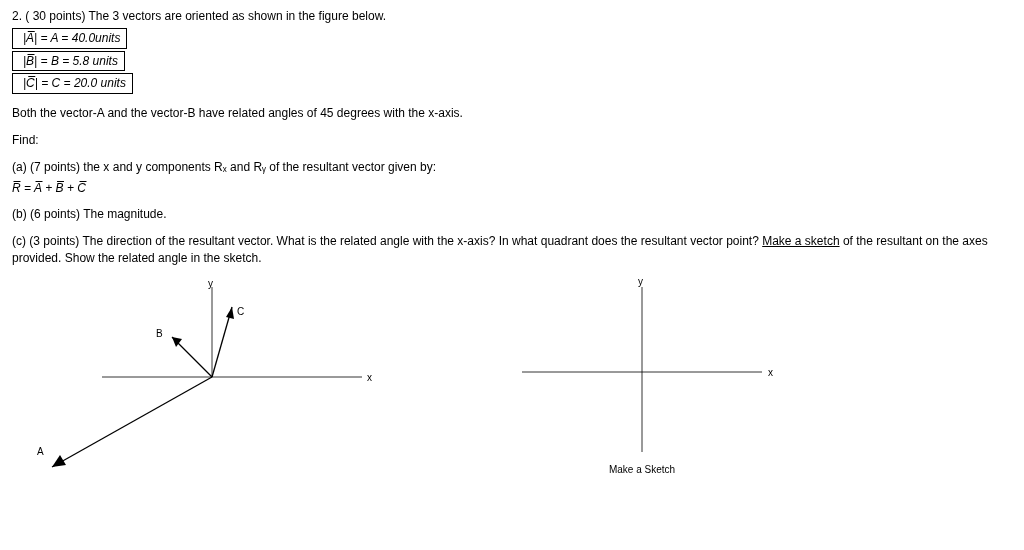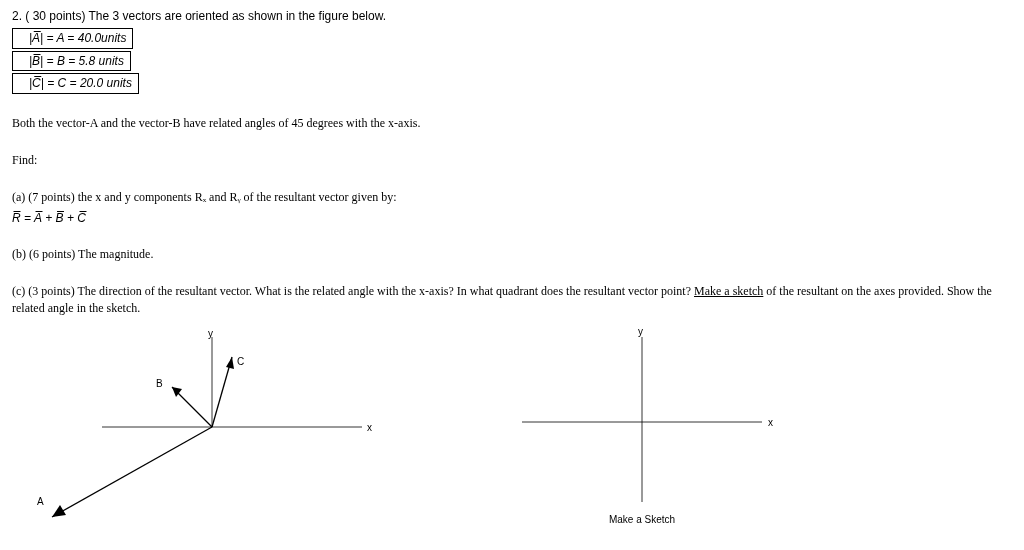--- a/index.html
+++ b/index.html
@@ -7,25 +7,25 @@
       font-family: Arial, sans-serif;
       font-size: 12px;
       color: #000;
       padding: 8px 12px;
       line-height: 1.4;
     }
     .line { margin-bottom: 2px; }
     .boxed {
       border: 1px solid #000;
       display: inline-block;
-      padding: 1px 6px 1px 16px;
+      padding: 1px 6px 1px 10px;
       margin: 1px 0;
     }
     .italic { font-style: italic; }
-    .section { margin-top: 20px; margin-bottom: 4px; font-family: Liberation Serif, serif; }
+    .section { margin-top: 10px; margin-bottom: 4px; }
     .figures {
       display: flex;
       gap: 120px;
       margin-top: 10px;
       align-items: flex-end;
     }
     .fig { position: relative; }
     .fig svg { display: block; }
     .lbl {
       position: absolute;

